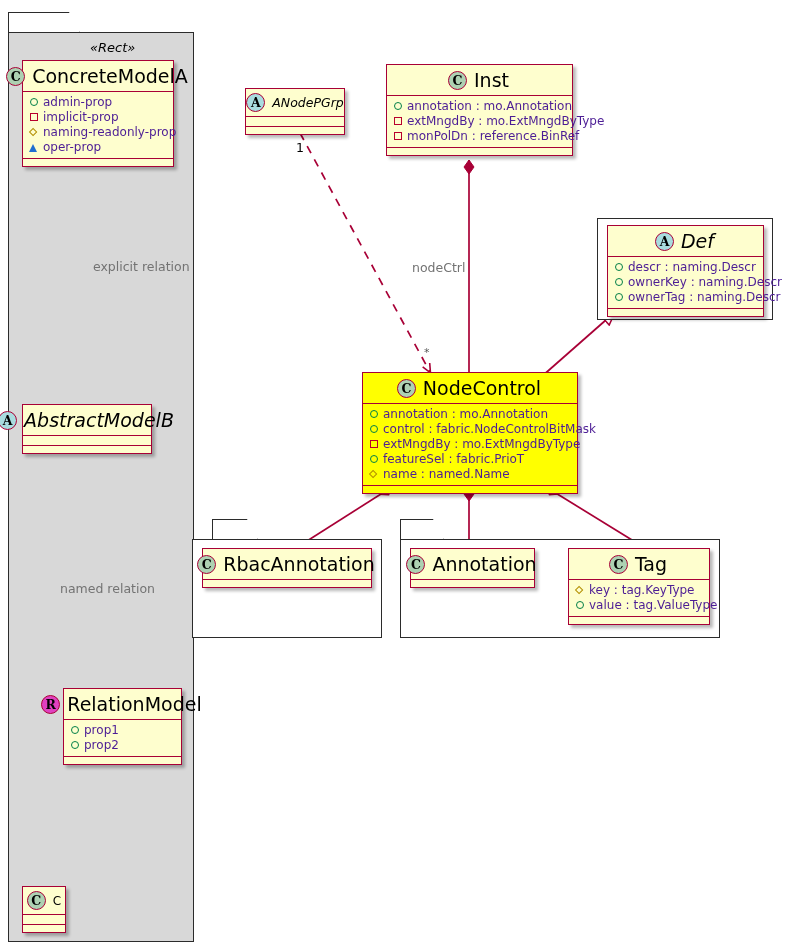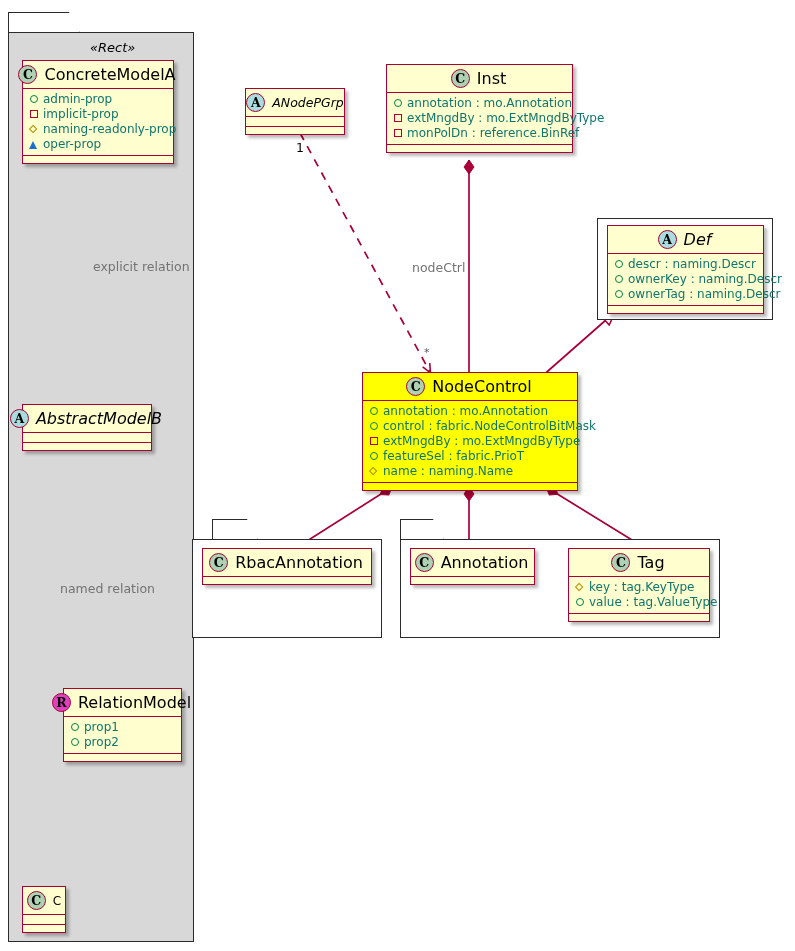--- a/index.html
+++ b/index.html
@@ -25,28 +25,28 @@
   .pkg-legend .pkg-body{background:#d8d8d8;}
 
   
   .cls{position:absolute;box-sizing:border-box;
        border:1.4px solid #a80036;background:#fefece;
        box-shadow:3px 3px 3px rgba(0,0,0,.28);}
   .cls.hl{background:#ffff00;}
   .cls-hdr{display:flex;align-items:center;justify-content:center;
            gap:7px;padding:4px 10px 4px 8px;position:relative;
            border-bottom:1.4px solid #a80036;}
-  .cls-name{font-size:16px;color:#000;white-space:nowrap;}
+  .cls-name{font-size:19px;color:#000;white-space:nowrap;}
   .cls-name.ital{font-style:italic;}
   .cls-attrs{padding:3px 6px 3px 6px;border-bottom:1.4px solid #a80036;}
   .cls-foot{height:7px;}
   .cls-empty-row{height:9px;border-bottom:1.4px solid #a80036;}
 
   .attr{display:flex;align-items:center;gap:5px;
-        font-size:12px;color:#0f766e;line-height:15px;white-space:nowrap;}
+        font-size:12px;color:#4c1d95;line-height:15px;white-space:nowrap;}
 
   
   .ico{flex:0 0 auto;width:17px;height:17px;border-radius:50%;
        display:inline-flex;align-items:center;justify-content:center;
        font-size:12.5px;font-weight:bold;color:#000;
        font-family:"DejaVu Serif","Liberation Serif",serif;}
   .ico-C{background:#add1b2;border:1.4px solid #a80036;}
   .ico-A{background:#a9dcdf;border:1.4px solid #a80036;}
   .ico-R{background:#e040c0;border:1.4px solid #a80036;}
 
@@ -280,21 +280,21 @@
       <div class="attr">
         <span class="vm">
             <i class="vm-circle" style="display:block"></i>
           </span>
         <span>featureSel : fabric.PrioT</span>
       </div>
       <div class="attr">
         <span class="vm">
             <i class="vm-diamond" style="display:block"></i>
           </span>
-        <span>name : naming.Name</span>
+        <span>name : named.Name</span>
       </div>
     </div>
     <div class="cls-foot"></div>
   </div>
 
   <div class="pkg" style="left:597px;top:198px;width:176px;height:122px;">
     <div class="pkg-tab" style="width:44px;margin-top:34px;"><span>pol</span></div>
     <div class="pkg-body" style="top:20px;width:176px;height:102px;"></div>
   </div>
 

